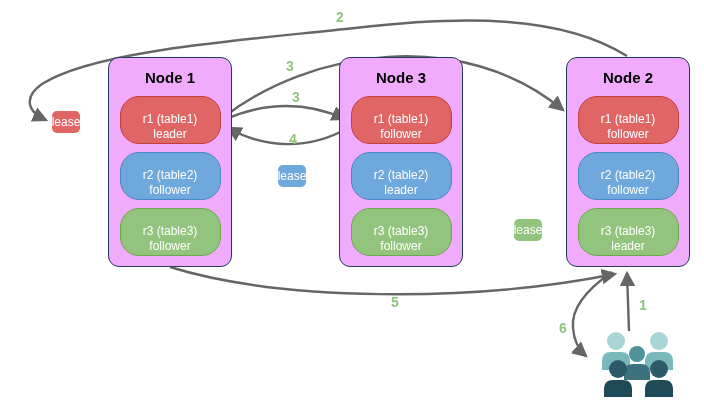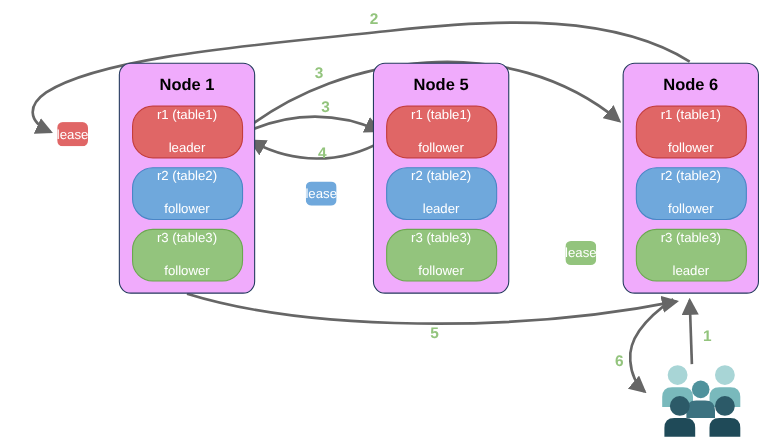--- a/index.html
+++ b/index.html
@@ -10,21 +10,21 @@
   .arrows{position:absolute;left:0;top:0;width:704px;height:405px;}
   .node{
     position:absolute;top:57px;width:124px;height:210px;box-sizing:border-box;
     background:#f0abfc;border:1.6px solid #243b5e;border-radius:11px;
     display:flex;flex-direction:column;align-items:center;padding-top:10px;
   }
   .n1{left:108px}.n2{left:339px}.n3{left:566px}
   .node-title{font-weight:bold;font-size:15px;color:#000000;margin:1px 0 10px 0;}
   .replica{
     width:101px;height:48px;box-sizing:border-box;border-radius:19px;margin-bottom:8px;
-    display:flex;flex-direction:column;align-items:center;justify-content:space-between;
+    display:flex;flex-direction:column;align-items:center;justify-content:flex-end;
     color:#ffffff;font-size:12px;line-height:1.3;border:1.5px solid transparent;text-align:center;
   }
   .red{background:#e06666;border-color:#c43d3d;}
   .blue{background:#6fa8dc;border-color:#4a86c6;}
   .green{background:#93c47d;border-color:#6aa84f;}
   .lease{
     position:absolute;width:28px;height:22px;box-sizing:border-box;border-radius:5px;
     color:#ffffff;font-size:12px;display:flex;align-items:center;justify-content:center;
     border:1.5px solid transparent;
   }
@@ -72,37 +72,37 @@
       <span>r2 (table2)</span>
       <span>follower</span>
     </div>
     <div class="replica green">
       <span>r3 (table3)</span>
       <span>follower</span>
     </div>
   </div>
 
   <div class="node n2">
-    <div class="node-title">Node 5</div>
+    <div class="node-title">Node 3</div>
     <div class="replica red">
       <span>r1 (table1)</span>
       <span>follower</span>
     </div>
     <div class="replica blue">
       <span>r2 (table2)</span>
       <span>leader</span>
     </div>
     <div class="replica green">
       <span>r3 (table3)</span>
       <span>follower</span>
     </div>
   </div>
 
   <div class="node n3">
-    <div class="node-title">Node 6</div>
+    <div class="node-title">Node 2</div>
     <div class="replica red">
       <span>r1 (table1)</span>
       <span>follower</span>
     </div>
     <div class="replica blue">
       <span>r2 (table2)</span>
       <span>follower</span>
     </div>
     <div class="replica green">
       <span>r3 (table3)</span>

